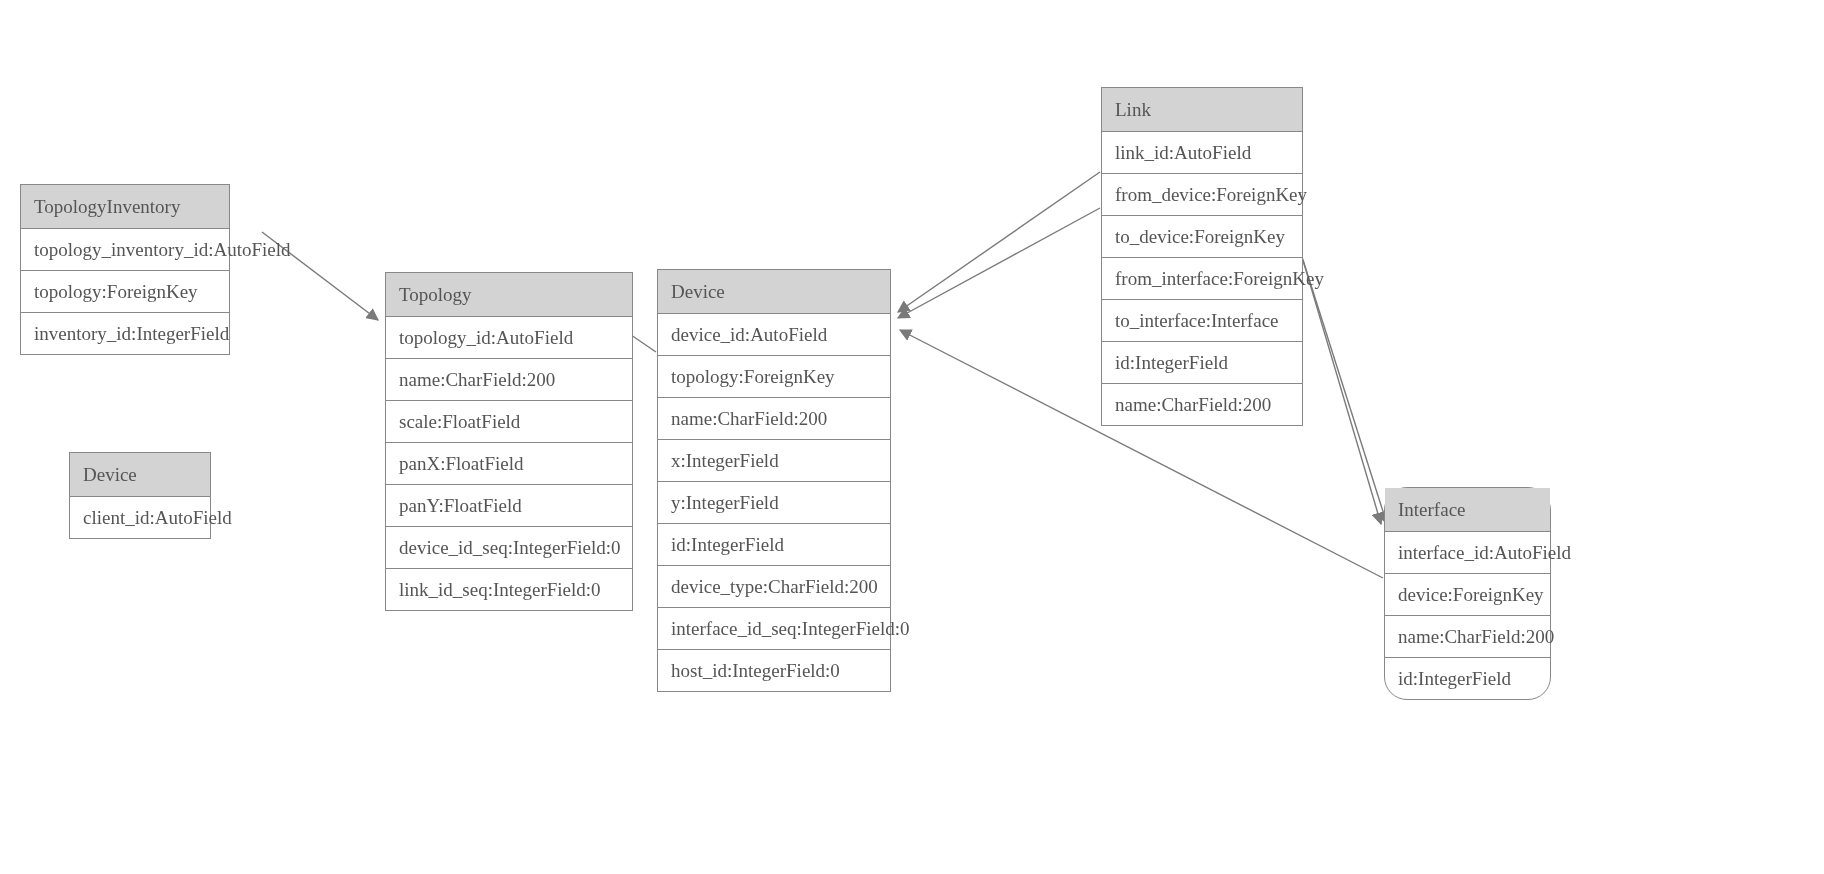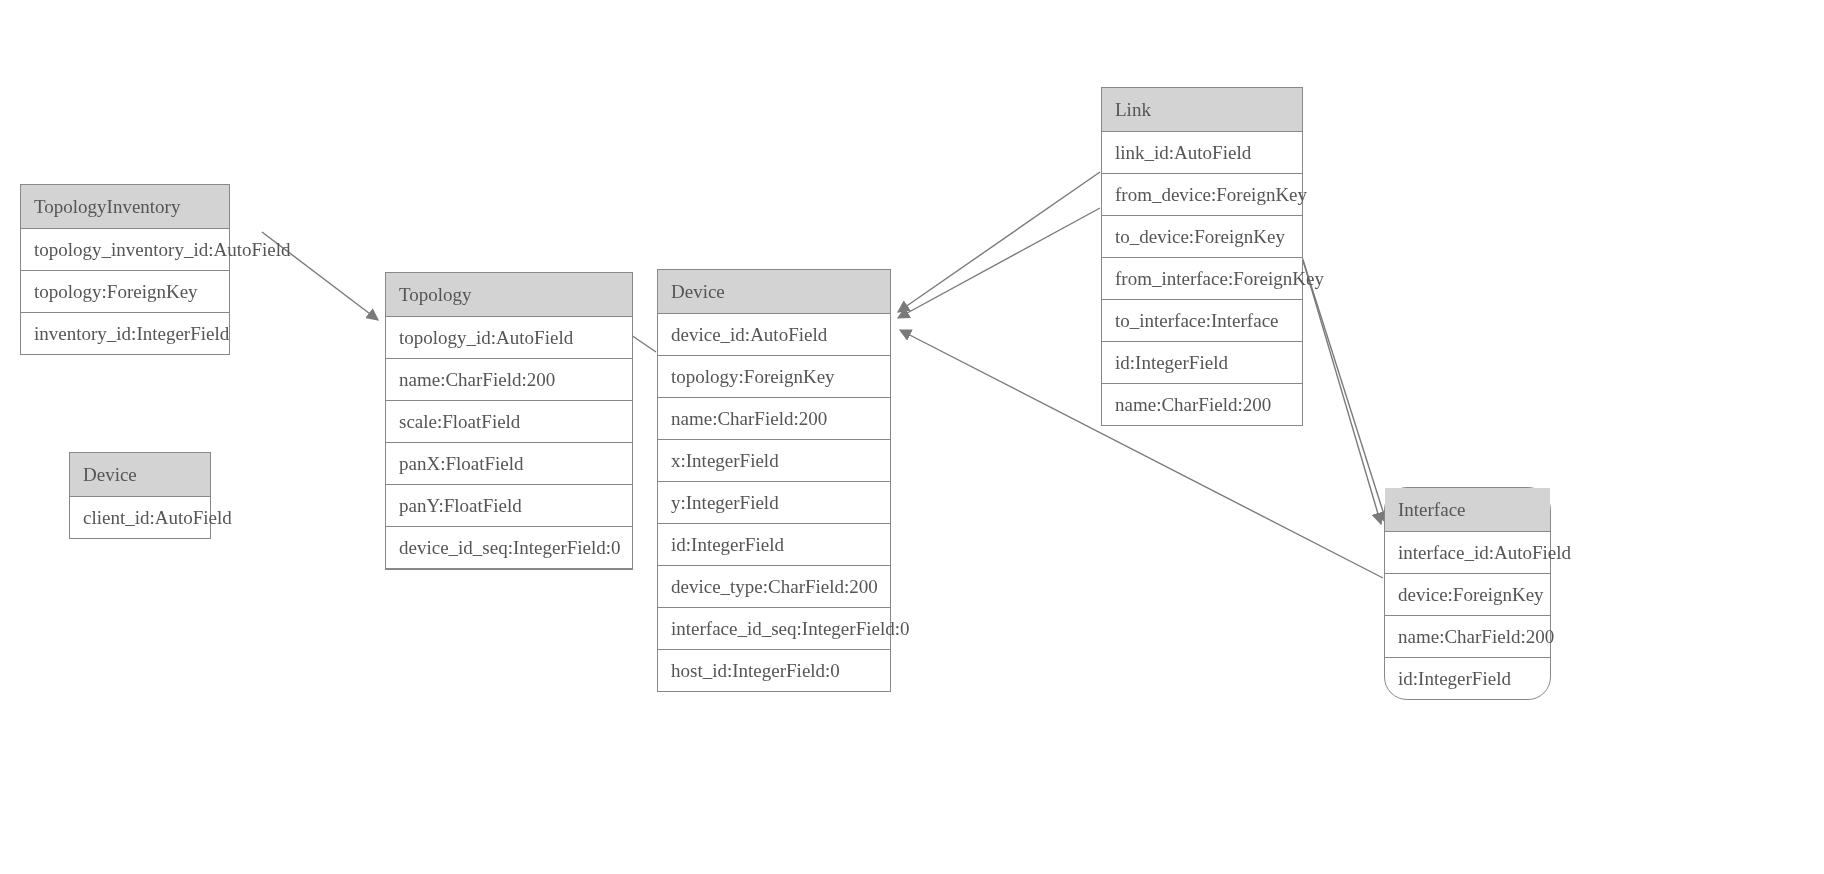--- a/index.html
+++ b/index.html
@@ -85,20 +85,21 @@
       <div class="entity-field last">inventory_id:IntegerField</div>
     </div>
     <div class="entity" style="left: 385px; top: 272px; width: 248px;">
       <div class="entity-title">Topology</div>
       <div class="entity-field">topology_id:AutoField</div>
       <div class="entity-field">name:CharField:200</div>
       <div class="entity-field">scale:FloatField</div>
       <div class="entity-field">panX:FloatField</div>
       <div class="entity-field">panY:FloatField</div>
       <div class="entity-field">device_id_seq:IntegerField:0</div>
+      <div class="entity-field last">link_id_seq:IntegerField:0</div>
     </div>
     <div class="entity" style="left: 69px; top: 452px; width: 142px;">
       <div class="entity-title">Device</div>
       <div class="entity-field last">client_id:AutoField</div>
     </div>
     <div class="entity" style="left: 657px; top: 269px; width: 234px;">
       <div class="entity-title">Device</div>
       <div class="entity-field">device_id:AutoField</div>
       <div class="entity-field">topology:ForeignKey</div>
       <div class="entity-field">name:CharField:200</div>

